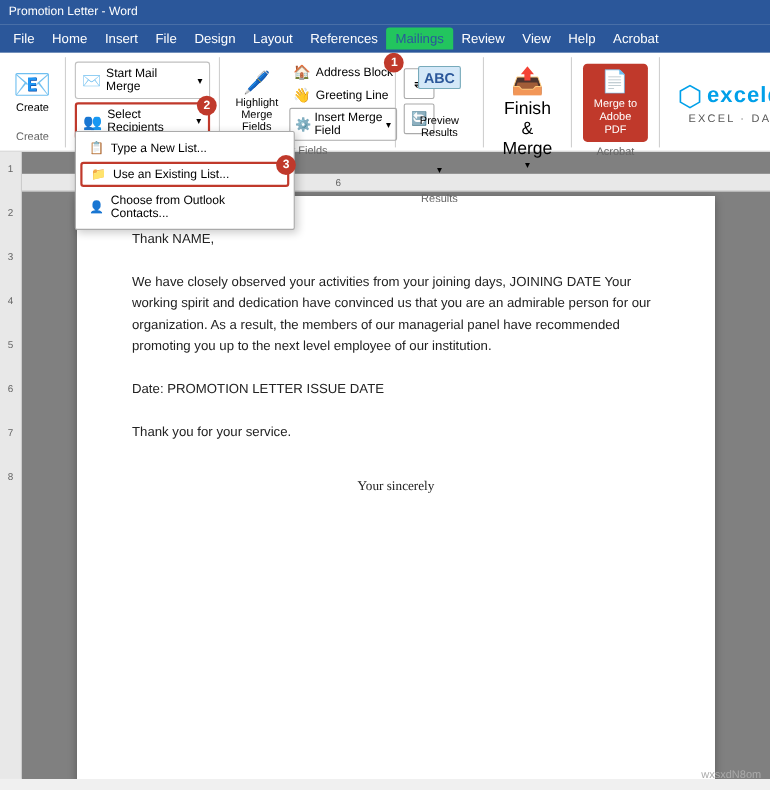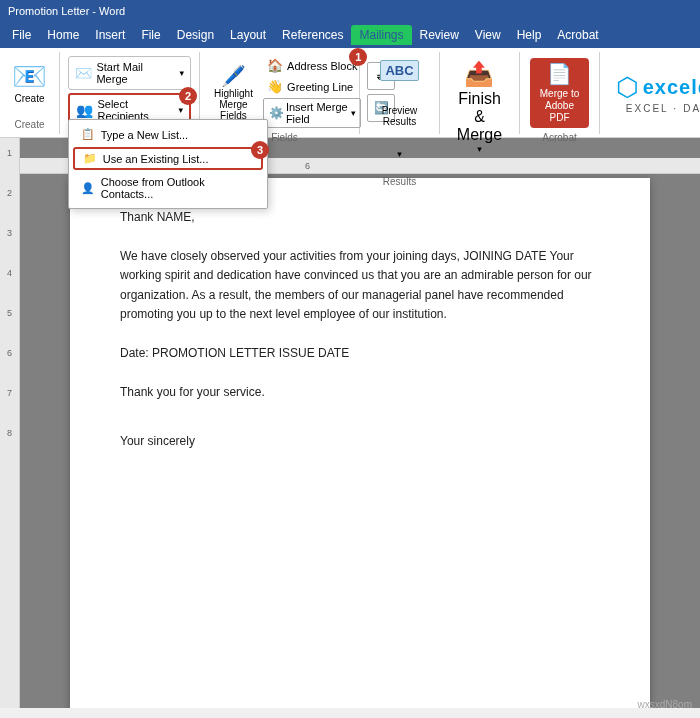--- a/index.html
+++ b/index.html
@@ -237,18 +237,18 @@
         <span>We have closely observed your activities from your joining days, </span><span class="doc-bold">JOINING DATE</span><span> Your working spirit and dedication have convinced us that you are an admirable person for our organization. As a result, the members of our managerial panel have recommended promoting you up to the next level employee of our institution.</span>
       </p>
 
 
       <p class="doc-para doc-text" style="margin-top:20px;">
         <span>Date: </span><span class="doc-bold">PROMOTION LETTER ISSUE DATE</span>
       </p>
 
       <p class="doc-para doc-text" style="margin-top:20px;">Thank you for your service.</p>
 
-      <p class="doc-text" style="text-align:left; margin-top:30px;">Your sincerely</p>
+      <p class="doc-text" style="text-align:center; margin-top:30px;font-family:Liberation Serif, serif;">Your sincerely</p>
     </div>
 
     <div style="position:fixed; bottom:8px; right:8px; font-size:10px; color:#aaa;">wxsxdN8om</div>
   </div>
 </div>
 
 </body></html>

